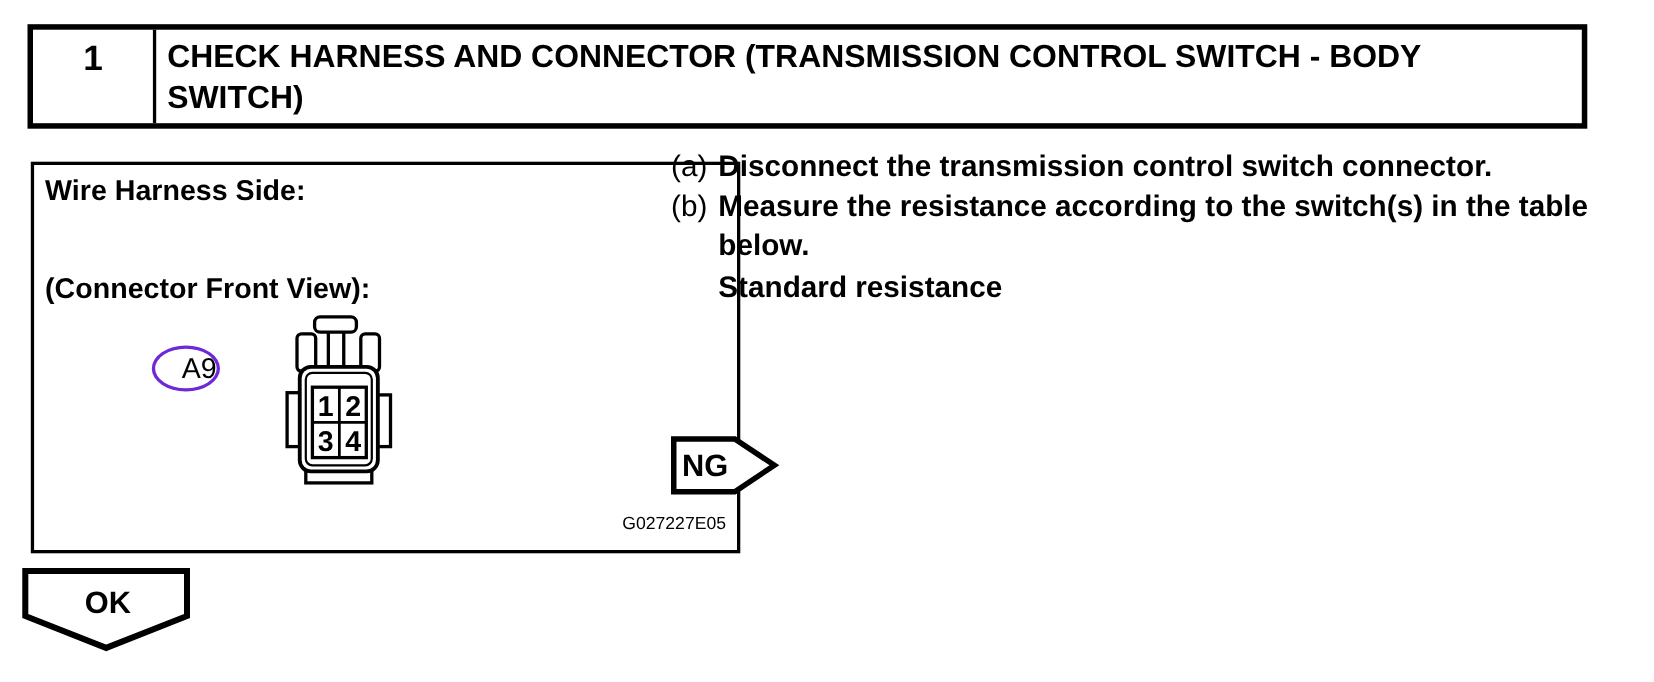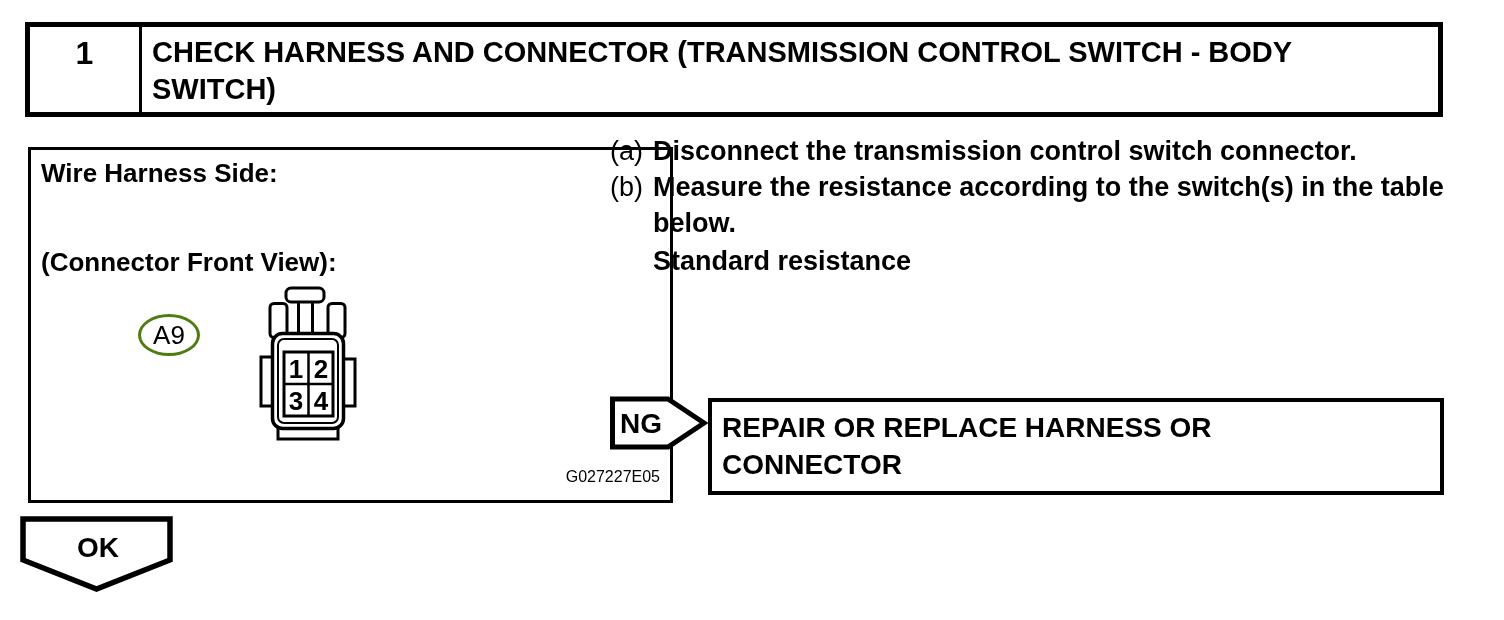--- a/index.html
+++ b/index.html
@@ -38,23 +38,23 @@
     position: absolute; left: 28px; top: 147px;
     width: 645px; height: 356px;
     border: 3px solid #000; box-sizing: border-box; background: #fff;
   }
   .fig-label { position: absolute; left: 10px; font-weight: bold; font-size: 26px; white-space: nowrap; }
   .fig-label-1 { top: 8px; }
   .fig-label-2 { top: 62px; margin-top: 35px; }
   .connector-badge {
     position: absolute; left: 107px; top: 164px;
     width: 62px; height: 42px;
-    border: 3px solid #4d7c0f; border-radius: 50%;
+    border: 3px solid #6d28d9; border-radius: 50%;
     box-sizing: border-box;
-    display: flex; align-items: center; justify-content: center;
+    display: flex; align-items: center; justify-content: flex-end;
     font-size: 26px;
   }
   .connector-svg { position: absolute; left: 226px; top: 136px; }
   .fig-code { position: absolute; right: 10px; bottom: 14px; font-size: 16px; margin-top: 28px; }
 
   
   .instructions {
     position: absolute; left: 610px; top: 133px; width: 834px;
     font-size: 27px; line-height: 36px;
   }
@@ -153,23 +153,19 @@
       <span class="instr-text">Measure the resistance according to the switch(s) in the table below.</span>
     </div>
     <div class="std-res">Standard resistance</div>
   </div>
 
 
   <svg class="ng-arrow-svg" width="100" height="56" viewBox="0 0 100 56">
     <polygon points="2.5,3 58,3 94,27 58,51 2.5,51" fill="#ffffff" stroke="#000000" stroke-width="5"></polygon>
     <text x="31" y="37" font-size="28" font-weight="bold" text-anchor="middle">NG</text>
   </svg>
-  <div class="ng-action">
-    <div>REPAIR OR REPLACE HARNESS OR</div>
-    <div>CONNECTOR</div>
-  </div>
 
   <svg class="ok-arrow-svg" width="154" height="78" viewBox="0 0 154 78">
     <polygon points="3,3 150,3 150,44 76.5,73 3,44" fill="#ffffff" stroke="#000000" stroke-width="5.5"></polygon>
     <text x="78" y="41" font-size="28" font-weight="bold" text-anchor="middle">OK</text>
   </svg>
 
 </div>
 
 </body></html>

